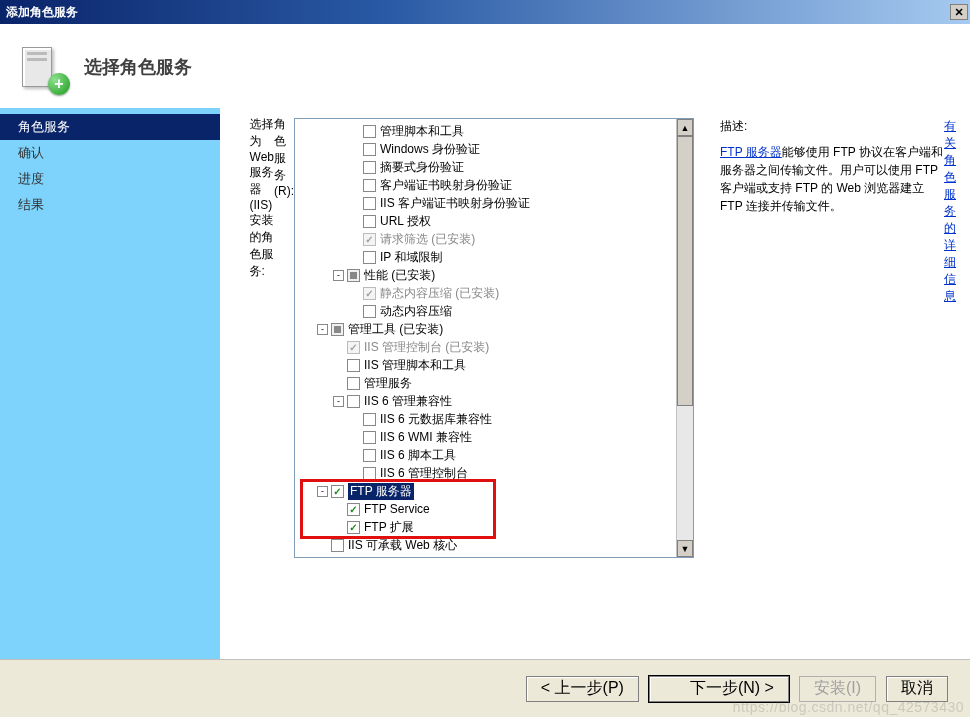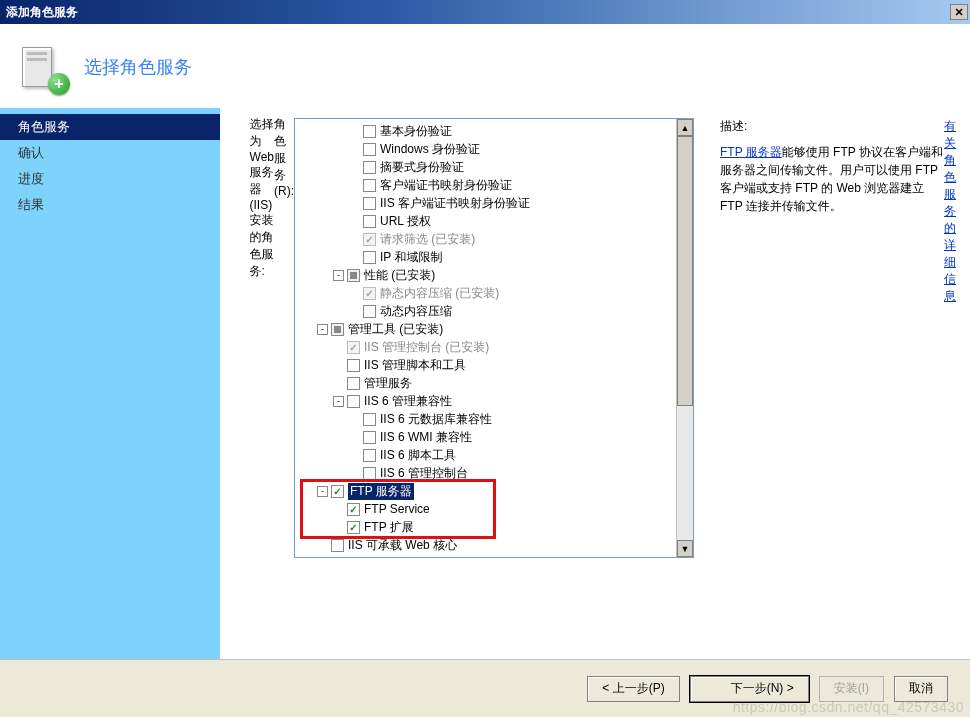--- a/index.html
+++ b/index.html
@@ -57,21 +57,22 @@
   .plus {
     position:absolute; right:-4px; bottom:-4px; width:22px; height:22px;
     background: radial-gradient(circle at 30% 30%, #8ee08e, #1a9a1a);
     border-radius:50%;
     display:flex;align-items:center;justify-content:center;
     color:#fff; font-weight:bold; font-size:16px;
     box-shadow:0 1px 2px rgba(0,0,0,0.4);
   }
   .header-title {
     font-size: 18px;
-    color: #3b82f6;
+    color: #404040;
+    font-weight: bold;
   }
   .body-area {
     position: absolute;
     top: 108px;
     left: 0;
     right: 0;
     bottom: 58px;
     display: flex;
     background: #fff;
   }
@@ -184,21 +185,21 @@
     justify-content: flex-end;
     padding-right: 22px;
     gap: 10px;
   }
   .btn {
     height: 26px;
     padding: 0 14px;
     background: #ece9d8;
     border: 1px solid #808080;
     box-shadow: inset 1px 1px 0 #fff;
-    font-size: 12px;
+    font-size: 16px;
     cursor: pointer;
     display:flex; align-items:center;
   }
   .btn.dis { color:#a0a0a0; border-color:#b0b0b0; box-shadow:none; cursor:default; }
   .btn.default { box-shadow: 0 0 0 1px #000, inset 1px 1px 0 #fff; padding-left: 40px; }
   .watermark {
     position:absolute; right:6px; bottom:2px;
     color: rgba(120,120,120,0.28); font-size:14px; letter-spacing:0.5px;
     pointer-events:none;
   }
@@ -235,21 +236,21 @@
 
     <div class="tree-wrap">
       <div class="tree">
         <div class="tree-inner" id="tree-inner">
             <div class="row">
               <span class="sp"></span>
               <span class="sp"></span>
               <span class="sp"></span>
               <span class="sp" style="width: 14px;"></span>
               <span class="cb"></span>
-              <span class="lbl">基本身份验证</span>
+              <span class="lbl">管理脚本和工具</span>
             </div>
             <div class="row">
               <span class="sp"></span>
               <span class="sp"></span>
               <span class="sp"></span>
               <span class="sp" style="width: 14px;"></span>
               <span class="cb"></span>
               <span class="lbl">Windows 身份验证</span>
             </div>
             <div class="row">

